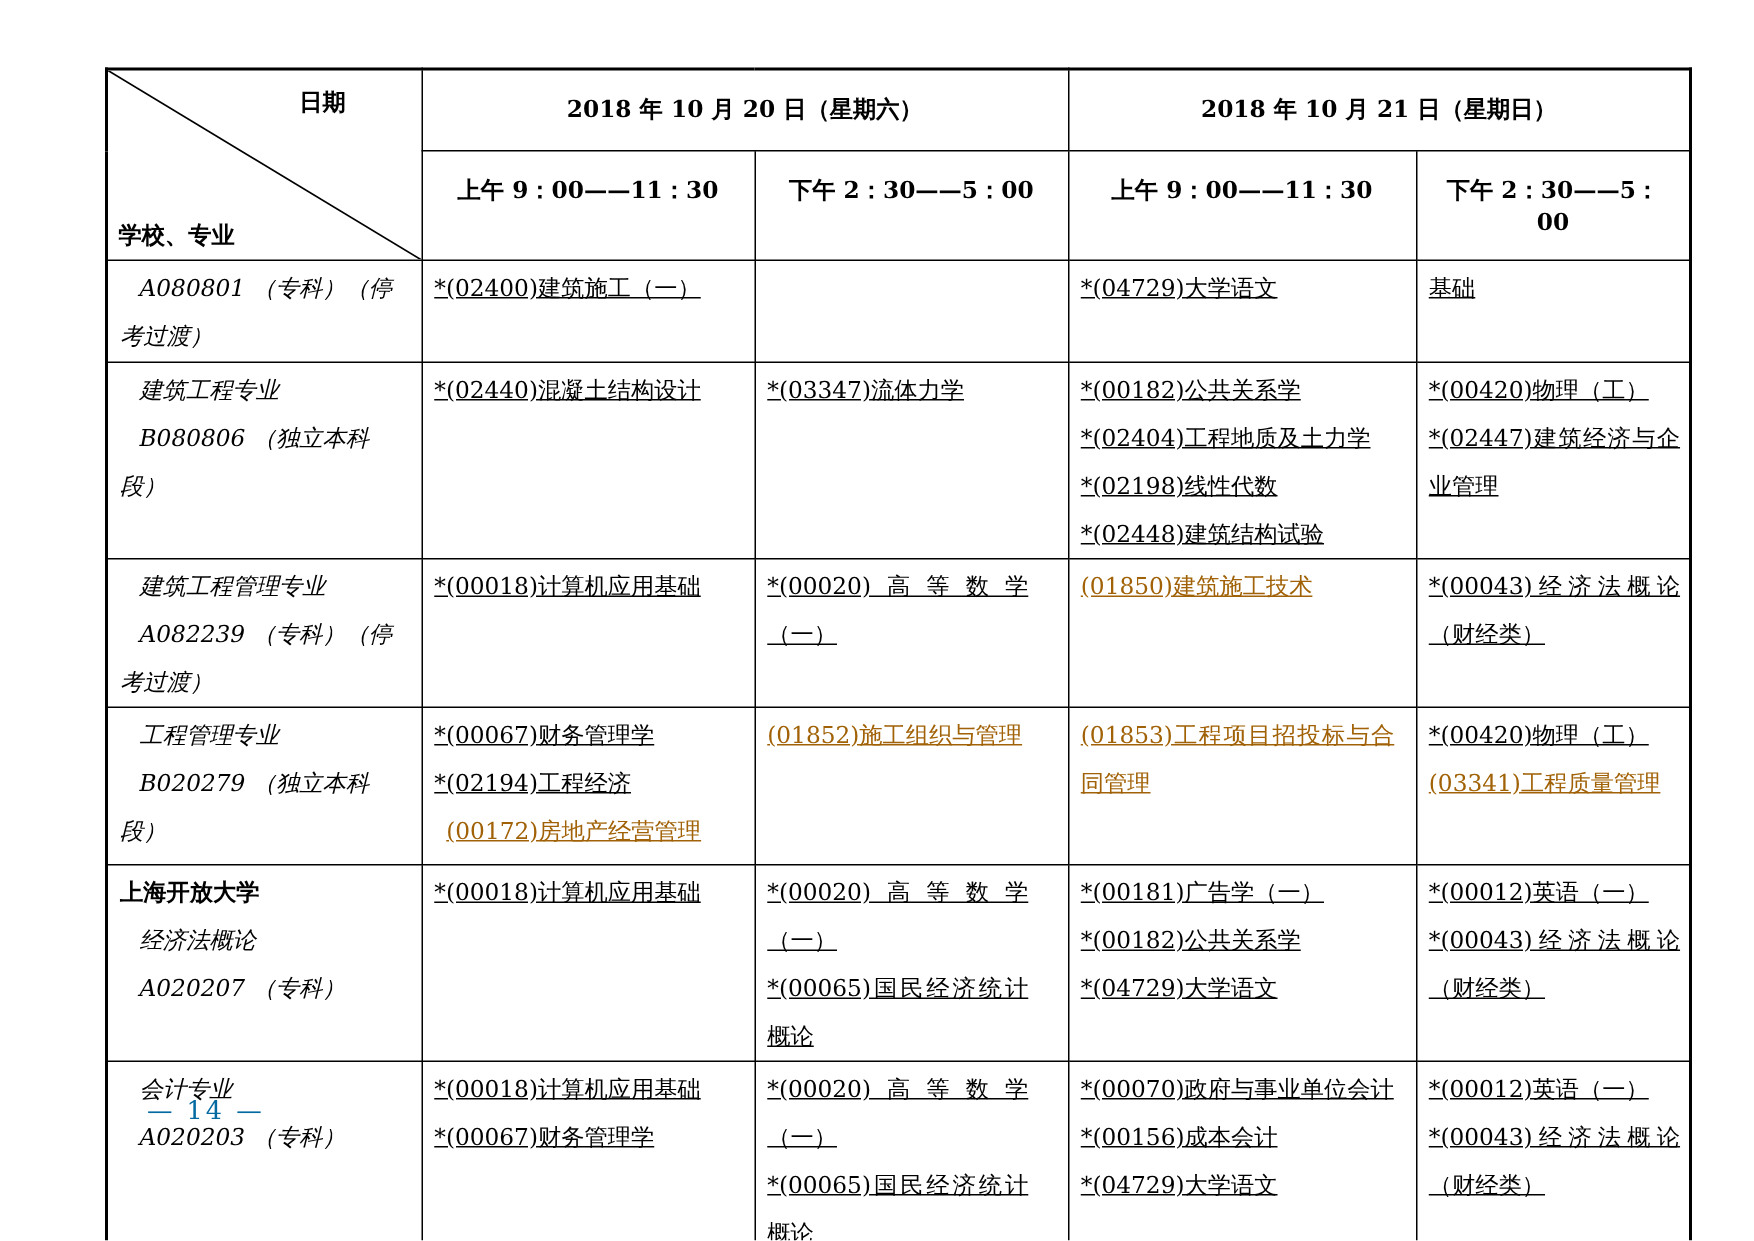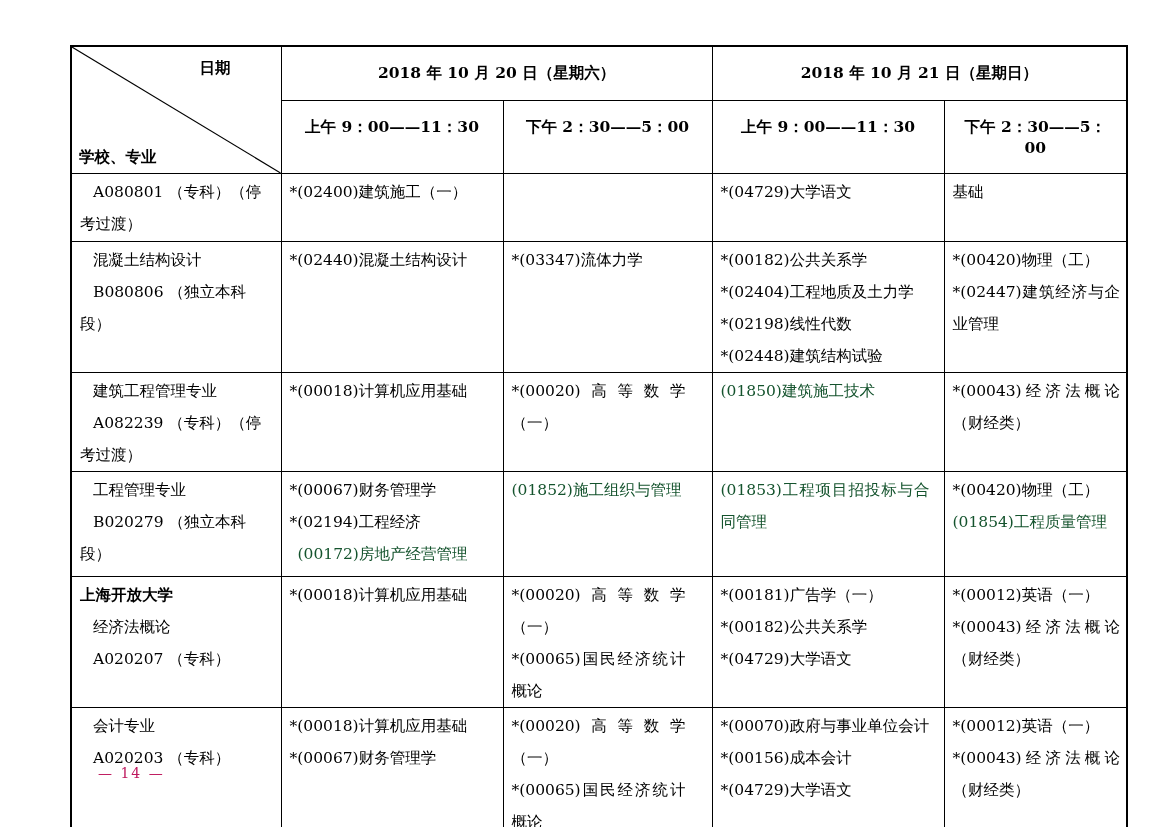--- a/index.html
+++ b/index.html
@@ -32,33 +32,32 @@
   tr.times-row { height: 30px; }
   th.corner { position: relative; padding: 0; }
   th.corner svg { position:absolute; left:0; top:0; width:100%; height:100%; display:block; }
   .corner-date { position: absolute; top: 11px; right: 50px; font-weight: bold; }
   .corner-school { position: absolute; bottom: 5px; left: 7px; font-weight: bold; }
   td { padding: 2px 8px 0 8px; line-height: 32px; }
   td.c3 { padding-right: 26px; }
   td.c4 { padding-right: 14px; }
   td.c5 { padding-right: 6px; }
   .line { margin: 0; }
-  .course-cell .line { text-align: justify; }
-  .line.red { color: #14532d; }
+  .course-cell .line { text-align: justify; text-decoration: underline; }
+  .line.red { color: #a16207; }
   .line.bold { font-weight: bold; }
-  .line.indent { text-indent: 13px; }
+  .line.indent { text-indent: 13px; font-style: italic; }
   .line.pad { text-indent: 8px; }
   .page-number {
     position: absolute;
     left: 98px;
     top: 731px;
-    font-size: 14px;
-    color: #be185d;
+    font-size: 17px;
+    color: #0369a1;
     letter-spacing: 2px;
-    margin-top: 34px;
   }
 </style>
 </head>
 <body>
 
 <div class="page">
 
   <table class="schedule">
     <colgroup>
       <col style="width:210px">
@@ -97,21 +96,21 @@
           <td class="course-cell c3"></td>
           <td class="course-cell c4">
             <div class="line">*(04729)大学语文</div>
           </td>
           <td class="course-cell c5">
             <div class="line">基础</div>
           </td>
         </tr>
         <tr style="height: 128px;">
           <td class="school-cell">
-            <div class="line indent">混凝土结构设计</div>
+            <div class="line indent">建筑工程专业</div>
             <div class="line indent">B080806 （独立本科段）</div>
           </td>
           <td class="course-cell c2">
             <div class="line">*(02440)混凝土结构设计</div>
           </td>
           <td class="course-cell c3">
             <div class="line">*(03347)流体力学</div>
           </td>
           <td class="course-cell c4">
             <div class="line">*(00182)公共关系学</div>
@@ -153,21 +152,21 @@
             <div class="line red pad">(00172)房地产经营管理</div>
           </td>
           <td class="course-cell c3">
             <div class="line red">(01852)施工组织与管理</div>
           </td>
           <td class="course-cell c4">
             <div class="line red">(01853)工程项目招投标与合同管理</div>
           </td>
           <td class="course-cell c5">
             <div class="line">*(00420)物理（工）</div>
-            <div class="line red">(01854)工程质量管理</div>
+            <div class="line red">(03341)工程质量管理</div>
           </td>
         </tr>
         <tr style="height: 95px;">
           <td class="school-cell">
             <div class="line bold">上海开放大学</div>
             <div class="line indent">经济法概论</div>
             <div class="line indent">A020207 （专科）</div>
           </td>
           <td class="course-cell c2">
             <div class="line">*(00018)计算机应用基础</div>

